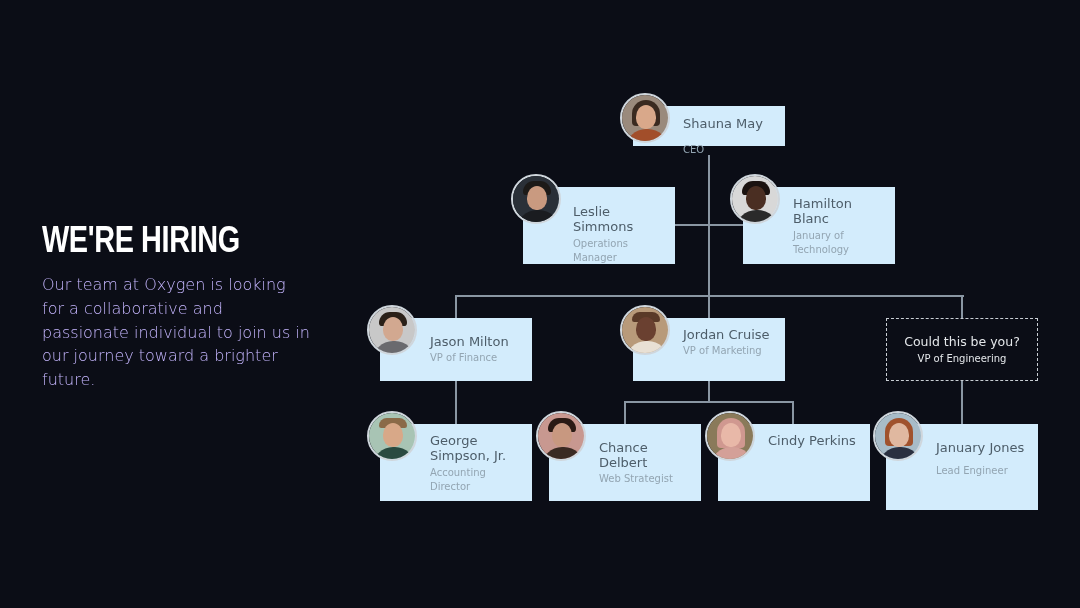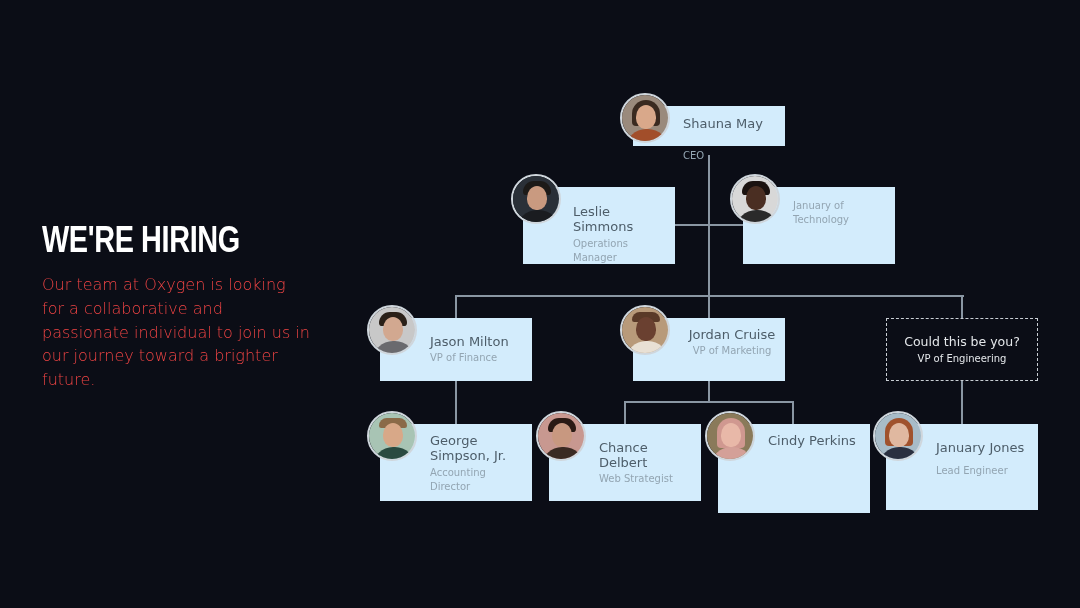--- a/index.html
+++ b/index.html
@@ -9,21 +9,21 @@
   .headline {
     position:absolute; left:42px; top:218px;
     font-family:"Liberation Sans", sans-serif; font-weight:bold;
     font-size:37px; color:#ffffff; letter-spacing:-0.5px;
     transform:scaleX(0.78); transform-origin:left top;
     line-height:44px;
   }
   .blurb {
     position:absolute; left:42px; top:273px; width:270px;
     font-family:"DejaVu Sans", sans-serif; font-size:16px; line-height:23.8px;
-    color:#ef4444; font-weight:300;
+    color:#c4b5fd; font-weight:300;
   }
 
   .line { position:absolute; background:#8a96a3; }
   .v { width:2px; }
   .h { height:2px; }
 
   .card {
     position:absolute; background:#d3ecfc;
     width:152px;
   }
@@ -81,21 +81,21 @@
   <div class="line v" style="left:708px; top:381px; height:21px;"></div>
   <div class="line h" style="left:624px; top:401px; width:170px;"></div>
   <div class="line v" style="left:624px; top:401px; height:23px;"></div>
   <div class="line v" style="left:792px; top:401px; height:23px;"></div>
   <div class="line v" style="left:961px; top:381px; height:43px;"></div>
 </div>
 
 <div class="card" style="left:633px; top:106px; height:40px;">
   <div class="txt" style="top:10px;">
     <div class="name">Shauna May</div>
-    <div class="role" style="margin-top:18px;">CEO</div>
+    <div class="role" style="margin-top:12px;">CEO</div>
   </div>
 </div>
 <div class="avatar" style="left:620px; top:93px;">
   <div class="bg" style="background:#9a8a7c;"></div>
   <div class="hair" style="background:#3a2a20; height:26px;"></div>
   <div class="face" style="background:#d9a88a;"></div>
   <div class="body" style="background:#a24e2a;"></div>
 </div>
 
 <div class="card" style="left:523px; top:187px; height:77px;">
@@ -106,20 +106,21 @@
 </div>
 <div class="avatar" style="left:511px; top:174px;">
   <div class="bg" style="background:#2a3038;"></div>
   <div class="hair" style="background:#1c1a18;"></div>
   <div class="face" style="background:#c99a80;"></div>
   <div class="body" style="background:#1a1c20;"></div>
 </div>
 
 <div class="card" style="left:743px; top:187px; height:77px;">
   <div class="txt" style="top:9px;">
+    <div class="name">Hamilton Blanc</div>
     <div class="role">January of Technology</div>
   </div>
 </div>
 <div class="avatar" style="left:730px; top:174px;">
   <div class="bg" style="background:#d8d8d8;"></div>
   <div class="hair" style="background:#1a1210;"></div>
   <div class="face" style="background:#4a2e22;"></div>
   <div class="body" style="background:#2a2a2a;"></div>
 </div>
 
@@ -129,21 +130,21 @@
     <div class="role" style="margin-top:2px;">VP of Finance</div>
   </div>
 </div>
 <div class="avatar" style="left:367px; top:305px;">
   <div class="bg" style="background:#c8c8c8;"></div>
   <div class="hair" style="background:#2a2018;"></div>
   <div class="face" style="background:#d2a890;"></div>
   <div class="body" style="background:#6a6a6e;"></div>
 </div>
 
-<div class="card" style="left:633px; top:318px; height:63px;text-align:center;">
+<div class="card" style="left:633px; top:318px; height:63px;">
   <div class="txt" style="top:9px;">
     <div class="name">Jordan Cruise</div>
     <div class="role" style="margin-top:2px;">VP of Marketing</div>
   </div>
 </div>
 <div class="avatar" style="left:620px; top:305px;">
   <div class="bg" style="background:#b89a7a;"></div>
   <div class="hair" style="background:#5a3a28; height:10px;"></div>
   <div class="face" style="background:#6a4030;"></div>
   <div class="body" style="background:#e8e0d4;"></div>
@@ -173,21 +174,21 @@
     <div class="role" style="margin-top:2px;">Web Strategist</div>
   </div>
 </div>
 <div class="avatar" style="left:536px; top:411px;">
   <div class="bg" style="background:#c89890;"></div>
   <div class="hair" style="background:#2a1a14;"></div>
   <div class="face" style="background:#c89880;"></div>
   <div class="body" style="background:#3a2a22;"></div>
 </div>
 
-<div class="card" style="left:718px; top:424px; height:89px;text-decoration:underline;">
+<div class="card" style="left:718px; top:424px; height:77px;text-decoration:underline;">
   <div class="txt" style="top:9px;">
     <div class="name">Cindy Perkins</div>
   </div>
 </div>
 <div class="avatar" style="left:705px; top:411px;">
   <div class="bg" style="background:#8a7a5a;"></div>
   <div class="hair" style="background:#d09890; height:30px;"></div>
   <div class="face" style="background:#e8b8a8;"></div>
   <div class="body" style="background:#d4a098;"></div>
 </div>

